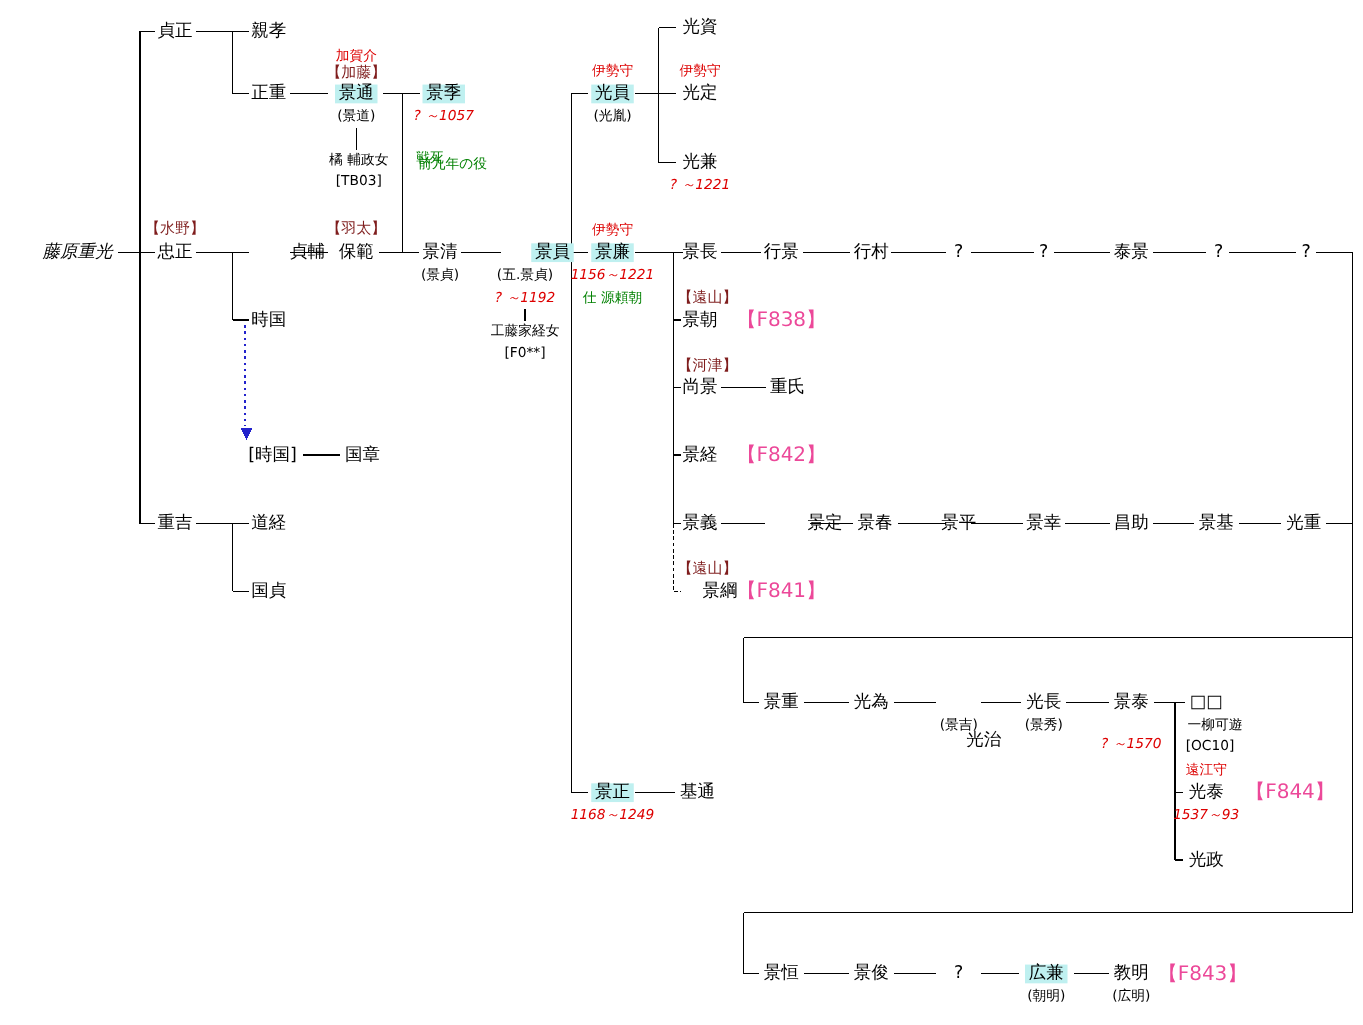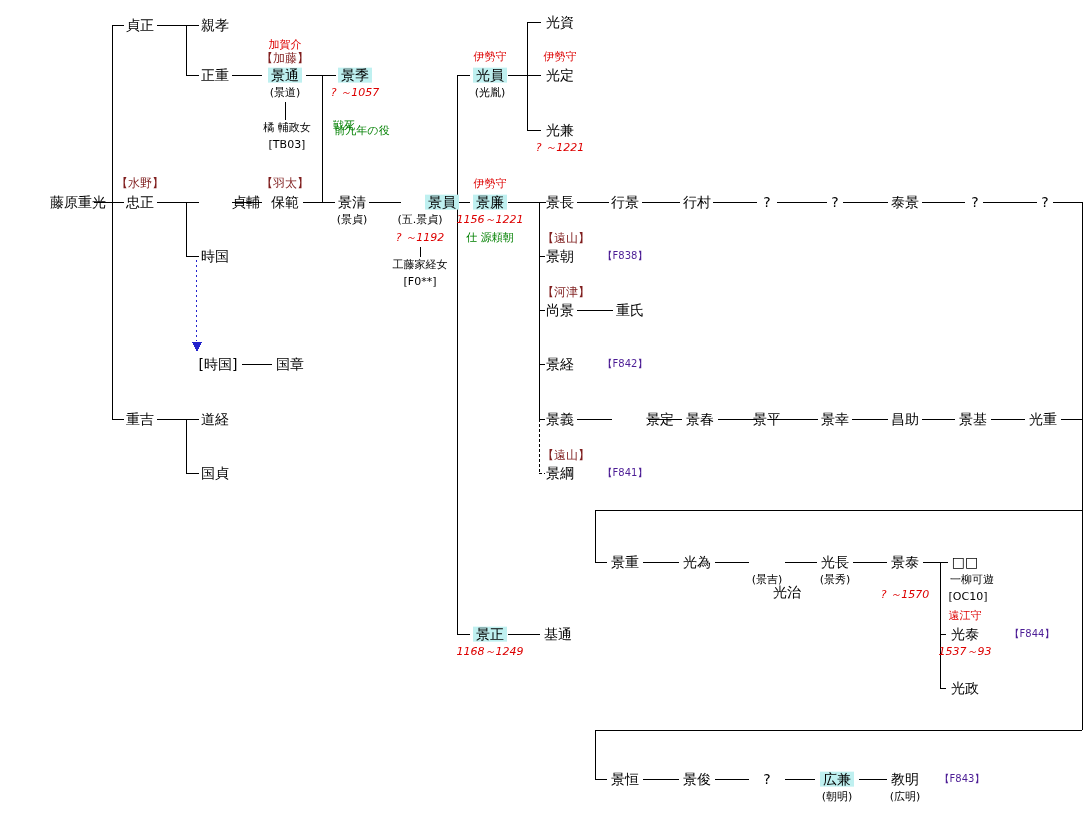--- a/index.html
+++ b/index.html
@@ -13,21 +13,21 @@
   .e-blue { stroke:#2222cc; stroke-width:1; stroke-dasharray:2 3; fill:none; }
   .node {
     position:absolute; transform:translate(-50%,-50%);
     white-space:nowrap; font-size:14px; color:#000; line-height:1.05;
   }
   .node.sub   { font-size:11px; color:#000000; }
   .node.red   { font-size:11px; color:#dd0000; }
   .node.redi  { font-size:11px; color:#dd0000; font-style:italic; }
   .node.blue  { font-size:12px; color:#7f1d1d; }
   .node.green { font-size:11px; color:#008000; }
-  .node.code  { font-size:10px; color:#4c1d95; }
+  .node.code  { font-size:16px; color:#ec4899; }
   .node.hl    { background:#bff0f0; padding:0 3px; }
 </style>
 </head>
 <body>
 
 <div class="canvas">
   <svg id="edges" class="edges" width="1090" height="820" shape-rendering="crispEdges">
     <polygon points="192,342 202,342 197,352" fill="#2222cc"></polygon>
   <line x1="94" y1="202" x2="112" y2="202" class="e-solid"></line>
       <line x1="112" y1="25" x2="112" y2="419" class="e-solid"></line>
@@ -104,21 +104,21 @@
       <line x1="508" y1="634" x2="540" y2="634" class="e-solid"></line>
       <line x1="643" y1="779" x2="679" y2="779" class="e-solid"></line>
       <line x1="715" y1="779" x2="749" y2="779" class="e-solid"></line>
       <line x1="785" y1="779" x2="815" y2="779" class="e-solid"></line>
       <line x1="859" y1="779" x2="887" y2="779" class="e-solid"></line>
       <line x1="539" y1="419" x2="539" y2="473" class="e-dashed"></line>
       <line x1="539" y1="473" x2="545" y2="473" class="e-dashed"></line>
       <line x1="196" y1="260" x2="196" y2="341" class="e-blue"></line>
     </svg>
   <div id="nodes">
-      <div class="node" style="left: 78px; top: 202px;">藤原重光</div>
+      <div class="node" style="left: 62px; top: 202px; font-style: italic;">藤原重光</div>
       <div class="node" style="left: 140px; top: 25px;">貞正</div>
       <div class="node blue" style="left: 140px; top: 183px;">【水野】</div>
       <div class="node" style="left: 140px; top: 202px;">忠正</div>
       <div class="node" style="left: 140px; top: 419px;">重吉</div>
       <div class="node" style="left: 215px; top: 25px;">親孝</div>
       <div class="node" style="left: 215px; top: 75px;">正重</div>
       <div class="node" style="left: 215px; top: 202px; margin-left: 31px;">貞輔</div>
       <div class="node" style="left: 215px; top: 256px;">時国</div>
       <div class="node" style="left: 218px; top: 364px;">[時国]</div>
       <div class="node" style="left: 290px; top: 364px;">国章</div>
@@ -173,21 +173,21 @@
       <div class="node code" style="left: 625px; top: 364px;">【F842】</div>
       <div class="node" style="left: 560px; top: 419px;">景義</div>
       <div class="node" style="left: 647px; top: 419px; margin-left: 13px;">景定</div>
       <div class="node" style="left: 700px; top: 419px;">景春</div>
       <div class="node" style="left: 767px; top: 419px;">景平</div>
       <div class="node" style="left: 835px; top: 419px;">景幸</div>
       <div class="node" style="left: 905px; top: 419px;">昌助</div>
       <div class="node" style="left: 973px; top: 419px;">景基</div>
       <div class="node" style="left: 1043px; top: 419px;">光重</div>
       <div class="node blue" style="left: 566px; top: 455px;">【遠山】</div>
-      <div class="node" style="left: 560px; top: 473px;">景綱</div>
+      <div class="node" style="left: 576px; top: 473px;">景綱</div>
       <div class="node code" style="left: 625px; top: 473px;">【F841】</div>
       <div class="node" style="left: 625px; top: 562px;">景重</div>
       <div class="node" style="left: 697px; top: 562px;">光為</div>
       <div class="node" style="left: 767px; top: 592px; margin-left: 20px;">光治</div>
       <div class="node sub" style="left: 767px; top: 580px;">(景吉)</div>
       <div class="node" style="left: 835px; top: 562px;">光長</div>
       <div class="node sub" style="left: 835px; top: 580px;">(景秀)</div>
       <div class="node" style="left: 905px; top: 562px;">景泰</div>
       <div class="node redi" style="left: 905px; top: 580px; margin-top: 15px;">? ～1570</div>
       <div class="node" style="left: 965px; top: 562px;">□□</div>

